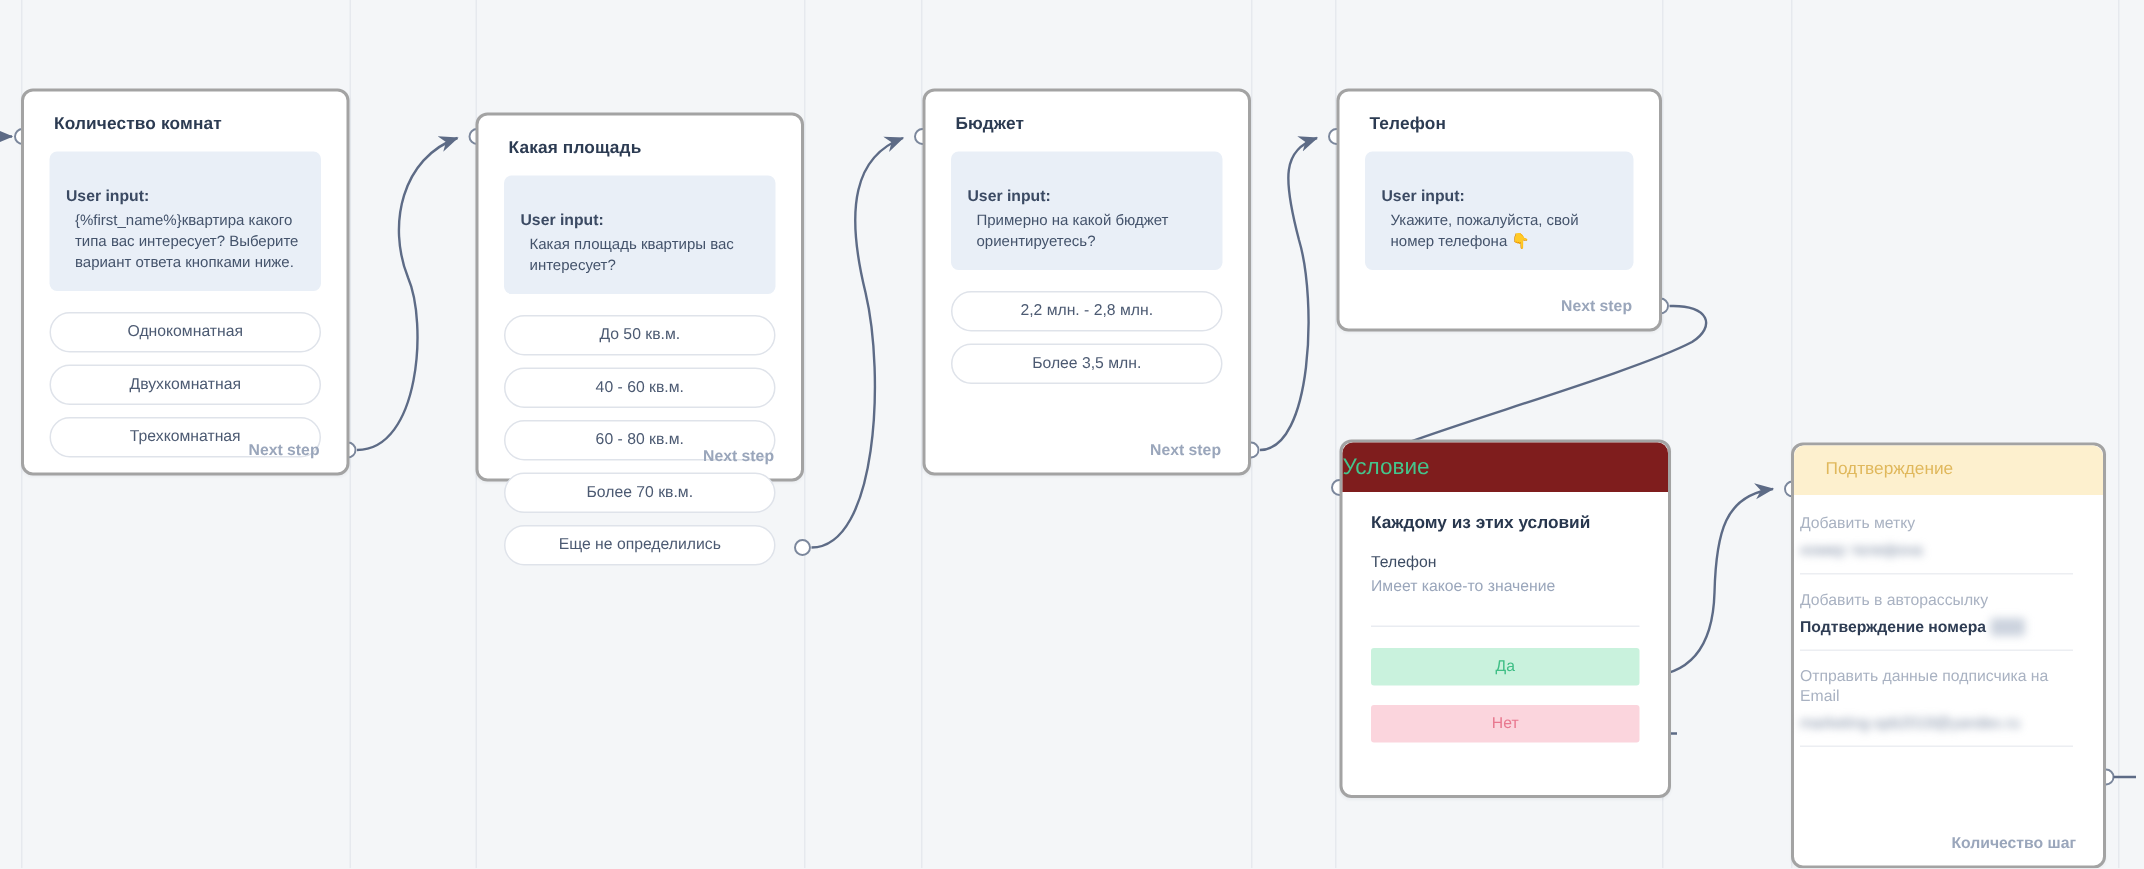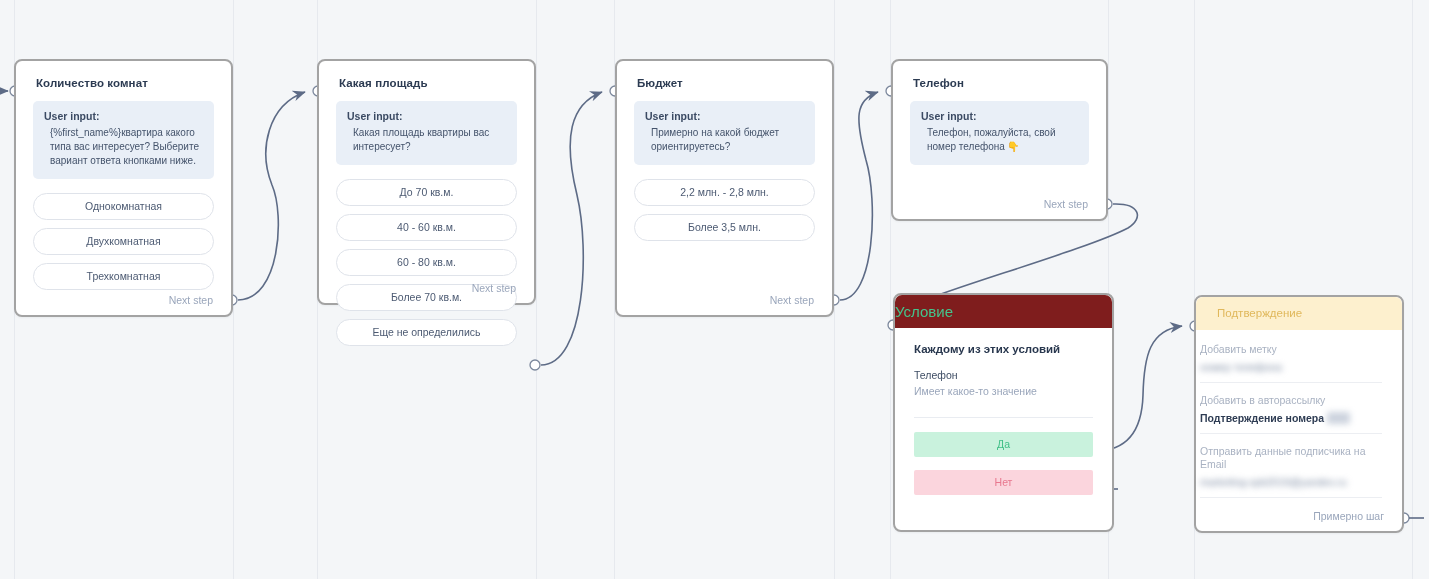--- a/index.html
+++ b/index.html
@@ -53,21 +53,21 @@
     font-size: 11.5px;
     font-weight: bold;
     color: #2c3b52;
     padding: 16px 20px 0 20px;
     letter-spacing: .1px;
   }
   .userinput {
     margin: 12px 17px 3px 17px;
     background: #e9eff7;
     border-radius: 5px;
-    padding: 9px 11px 11px 11px;
+    padding: 24px 11px 11px 11px;
   }
   .ui-label {
     font-size: 10.5px;
     font-weight: bold;
     color: #3b4a63;
     margin-bottom: 4px;
   }
   .ui-text {
     font-size: 10px;
     color: #44536b;
@@ -89,20 +89,21 @@
     background: #fff;
     cursor: pointer;
   }
   .nextstep {
     position: absolute;
     right: 18px;
     bottom: 9px;
     font-size: 10.5px;
     color: #9aa6bb;
     cursor: pointer;
+    font-weight: bold;
   }
   
   .cond-header {
     background: #7f1d1d;
     border-radius: 7px 7px 0 0;
     height: 33px;
     line-height: 33px;
     font-size: 15px;
     color: #45c48c;
   }
@@ -237,28 +238,28 @@
       <div class="ui-text">{%first_name%}квартира какого типа вас интересует? Выберите вариант ответа кнопками ниже.</div>
     </div>
     <div class="choices">
       <div class="choice">Однокомнатная</div>
       <div class="choice">Двухкомнатная</div>
       <div class="choice">Трехкомнатная</div>
     </div>
     <div class="nextstep">Next step</div>
   </div>
 
-  <div class="card" style="left:317px; top:59px; width:219px; height:246px;">
+  <div class="card" style="left:317px; top:75px; width:219px; height:246px;">
     <div class="card-title">Какая площадь</div>
     <div class="userinput">
       <div class="ui-label">User input:</div>
       <div class="ui-text">Какая площадь квартиры вас интересует?</div>
     </div>
     <div class="choices">
-      <div class="choice">До 70 кв.м.</div>
+      <div class="choice">До 50 кв.м.</div>
       <div class="choice">40 - 60 кв.м.</div>
       <div class="choice">60 - 80 кв.м.</div>
       <div class="choice">Более 70 кв.м.</div>
       <div class="choice">Еще не определились</div>
     </div>
     <div class="nextstep">Next step</div>
   </div>
 
   <div class="card" style="left:615px; top:59px; width:219px; height:258px;">
     <div class="card-title">Бюджет</div>
@@ -270,53 +271,53 @@
       <div class="choice">2,2 млн. - 2,8 млн.</div>
       <div class="choice">Более 3,5 млн.</div>
     </div>
     <div class="nextstep">Next step</div>
   </div>
 
   <div class="card" style="left:891px; top:59px; width:217px; height:162px;">
     <div class="card-title">Телефон</div>
     <div class="userinput">
       <div class="ui-label">User input:</div>
-      <div class="ui-text">Телефон, пожалуйста, свой номер телефона 👇</div>
+      <div class="ui-text">Укажите, пожалуйста, свой номер телефона 👇</div>
     </div>
     <div class="nextstep">Next step</div>
   </div>
 
   <div class="card" style="left:893px; top:293px; width:221px; height:239px;">
     <div class="cond-header">Условие</div>
     <div class="cond-body">
       <div class="cond-heading">Каждому из этих условий</div>
       <div class="cond-field">Телефон</div>
       <div class="cond-op">Имеет какое-то значение</div>
       <div class="cond-divider"></div>
       <div class="cond-btn cond-yes">Да</div>
       <div class="cond-btn cond-no">Нет</div>
     </div>
   </div>
 
-  <div class="card" style="left:1194px; top:295px; width:210px; height:238px;">
+  <div class="card" style="left:1194px; top:295px; width:210px; height:284px;">
     <div class="conf-header">Подтверждение</div>
     <div class="conf-body">
 
       <div class="conf-row">
         <div class="conf-label">Добавить метку</div>
         <div class="conf-value"><span class="blurred">номер телефона</span></div>
       </div>
 
       <div class="conf-row">
         <div class="conf-label">Добавить в авторассылку</div>
         <div class="conf-value"><span>Подтверждение номера</span> <span class="blur-badge">SMS</span></div>
       </div>
 
       <div class="conf-row last">
         <div class="conf-label">Отправить данные подписчика на Email</div>
         <div class="conf-value"><span class="blurred">marketing-spb2019@yandex.ru</span></div>
       </div>
 
     </div>
-    <div class="nextstep">Примерно шаг</div>
+    <div class="nextstep">Количество шаг</div>
   </div>
 
 </div>
 
 </body></html>

